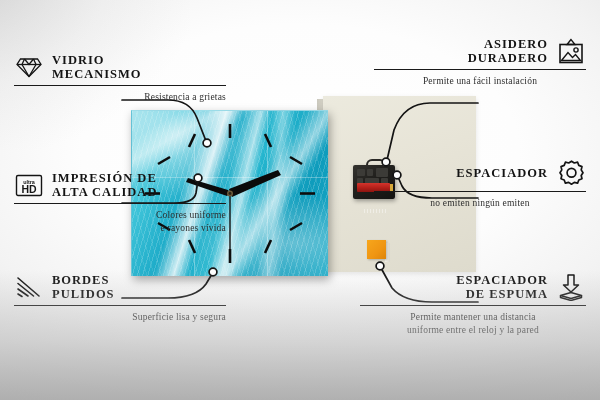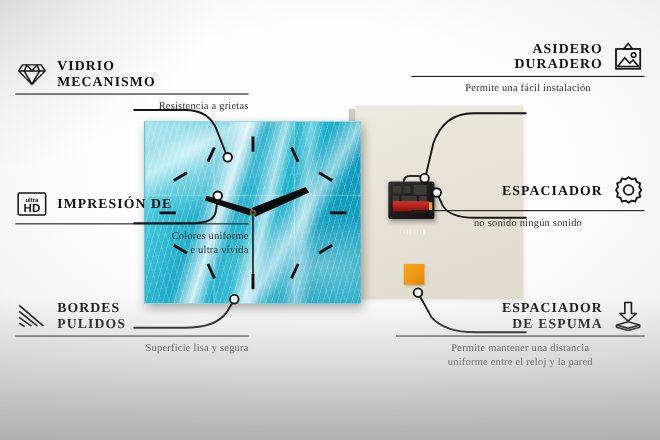--- a/index.html
+++ b/index.html
@@ -373,26 +373,27 @@
     <div class="head">
       <span class="icon-box">
         <svg width="28" height="25" viewBox="0 0 28 25">
           <rect x="1.5" y="2.5" width="25" height="20" rx="1.5" fill="none" stroke="#141414" stroke-width="1.4"></rect>
           <text x="14" y="10.5" font-family="Liberation Sans, sans-serif" font-size="5.4" font-weight="bold" fill="#141414" text-anchor="middle">ultra</text>
           <text x="14" y="20" font-family="Liberation Sans, sans-serif" font-size="10.5" font-weight="bold" fill="#141414" text-anchor="middle">HD</text>
         </svg>
       </span>
       <span class="titles">
         <span class="t1">IMPRESIÓN DE</span>
+        <span class="t2">ALTA CALIDAD</span>
       </span>
     </div>
     <div class="rule"></div>
     <div class="sub">
       <div>Colores uniforme</div>
-      <div>e ultra vívida</div>
+      <div>e rayones vívida</div>
     </div>
   </div>
 
   <div class="feat left" style="left:14px; top:272px;">
     <div class="head">
       <span class="icon-box">
         <svg width="28" height="24" viewBox="0 0 28 24" stroke="#141414" stroke-width="1.6" fill="none" stroke-linecap="round">
           <path d="M3 3 L24 21"></path>
           <path d="M3 8.5 L18.5 21"></path>
           <path d="M3 14 L13 21"></path>
@@ -440,21 +441,21 @@
         <svg width="29" height="29" viewBox="0 0 29 29" fill="none" stroke="#141414" stroke-width="1.7" stroke-linejoin="round">
           <path d="M14.5 2.2 L17.3 4.0 L20.6 3.2 L21.8 6.4 L25.0 7.6 L24.2 10.9 L26.0 13.7 L24.2 16.5
                    L25.0 19.8 L21.8 21.0 L20.6 24.2 L17.3 23.4 L14.5 25.2 L11.7 23.4 L8.4 24.2 L7.2 21.0
                    L4.0 19.8 L4.8 16.5 L3.0 13.7 L4.8 10.9 L4.0 7.6 L7.2 6.4 L8.4 3.2 L11.7 4.0 Z"></path>
           <circle cx="14.5" cy="13.7" r="4.4"></circle>
         </svg>
       </span>
     </div>
     <div class="rule"></div>
     <div class="sub">
-      <div>no sonido ningún sonido</div>
+      <div>no emiten ningún emiten</div>
     </div>
   </div>
 
   <div class="feat right" style="left:360px; top:272px; width:226px;">
     <div class="head">
       <span class="titles">
         <span class="t1">ESPACIADOR</span>
         <span class="t2">DE ESPUMA</span>
       </span>
       <span class="icon-box">

